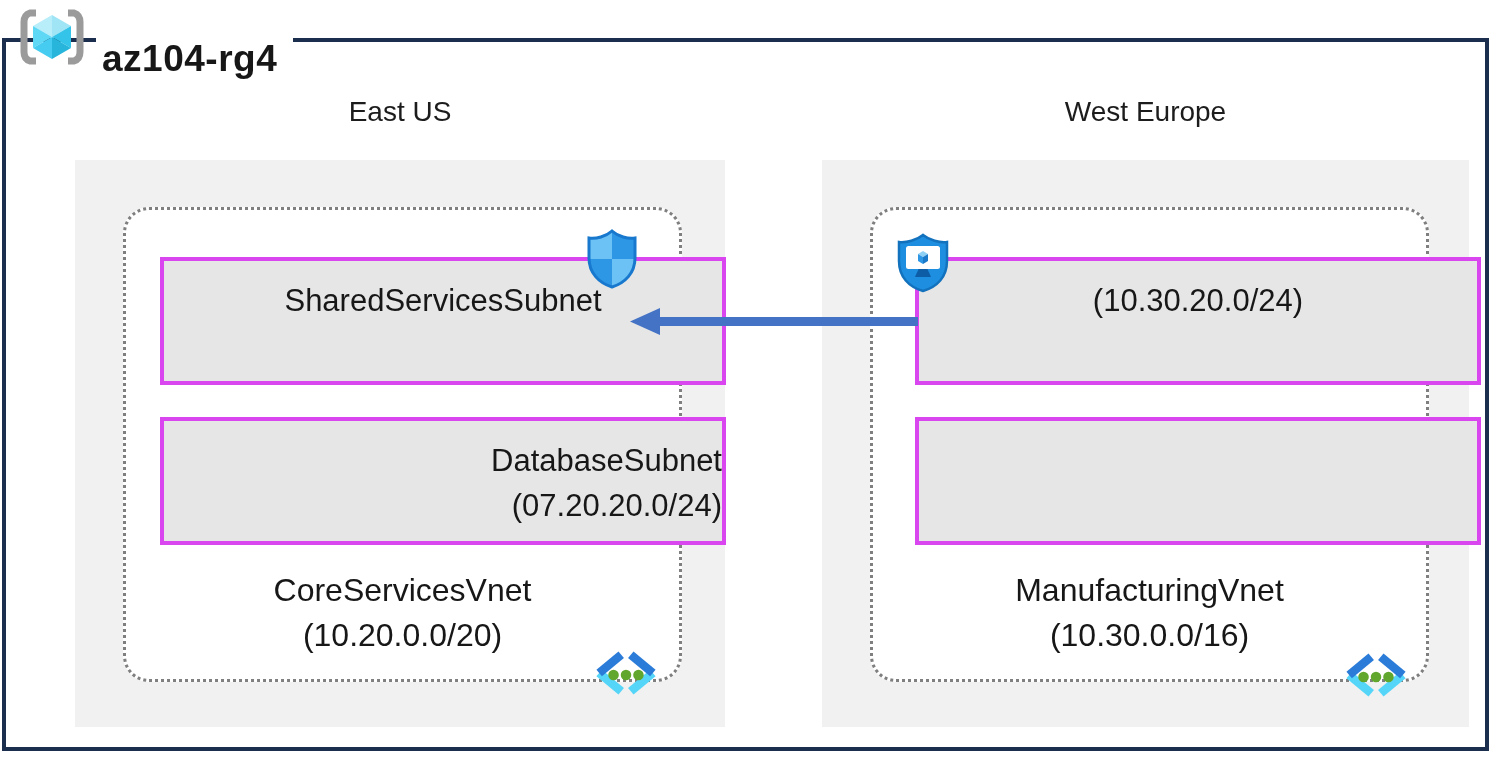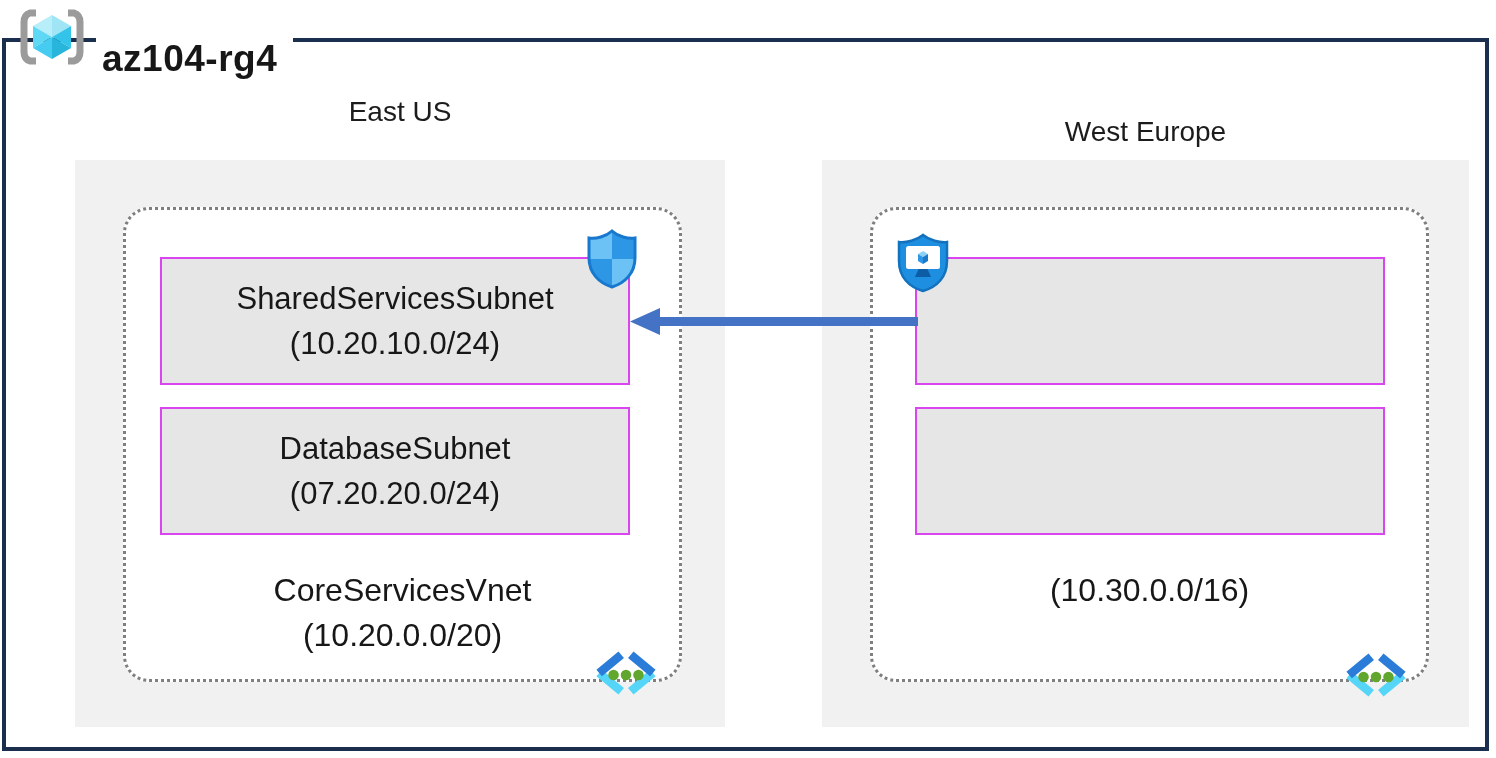--- a/index.html
+++ b/index.html
@@ -18,43 +18,43 @@
     left:96px;top:12px;z-index:6;background:#ffffff;
     font-size:37px;line-height:50px;font-weight:bold;letter-spacing:.5px;
     padding:0 16px 0 6px;white-space:nowrap;margin-top:22px;
   }
   
   .region-title{
     top:90px;height:44px;font-size:28px;line-height:44px;text-align:center;
     color:#1c1c1c;z-index:2;
   }
   .region-title.east{left:75px;width:650px;}
-  .region-title.west{left:822px;width:647px;margin-top:20px;}
+  .region-title.west{left:822px;width:647px;}
   
   .region{top:160px;height:567px;background:#f1f1f1;z-index:1;}
   .region.east{left:75px;width:650px;}
   .region.west{left:822px;width:647px;}
   
   .vnet-box{
     top:207px;width:559px;height:475px;box-sizing:border-box;background:#ffffff;
     border:3px dotted #7f7f7f;border-radius:26px;z-index:2;
   }
   .vnet-box.east{left:123px;}
   .vnet-box.west{left:870px;}
   
   .subnet{
-    width:470px;height:128px;box-sizing:border-box;background:#e6e6e6;
-    border:2px solid #d946ef;text-align:center;z-index:3;
+    width:566px;height:128px;box-sizing:border-box;background:#e6e6e6;
+    border:4px solid #d946ef;text-align:center;z-index:3;
     padding-top:17px;
   }
   .subnet div{font-size:31px;line-height:45px;}
   .subnet.e{left:160px;}
   .subnet.w{left:915px;}
   .subnet.row1{top:257px;}
-  .subnet.row2{top:407px;}
+  .subnet.row2{top:417px;text-align:right;}
   
   .vnet-label{top:568px;width:559px;text-align:center;z-index:3;}
   .vnet-label div{font-size:32px;line-height:45px;}
   .vnet-label.east{left:123px;}
   .vnet-label.west{left:870px;}
   
   .badge{z-index:5;}
   .nsg-badge{left:585px;top:228px;width:54px;height:62px;}
   .asg-badge{left:895px;top:233px;width:56px;height:60px;}
   .vnet-icon{z-index:5;width:72px;height:46px;}
@@ -85,37 +85,38 @@
 <div class="abs region-title west">West Europe</div>
 
 <div class="abs region east"></div>
 <div class="abs region west"></div>
 
 <div class="abs vnet-box east"></div>
 <div class="abs vnet-box west"></div>
 
 <div class="abs subnet e row1">
   <div>SharedServicesSubnet</div>
-  <div>(10.20.10.0/24)</div>
 </div>
 <div class="abs subnet e row2">
   <div>DatabaseSubnet</div>
   <div>(07.20.20.0/24)</div>
 </div>
 
 <div class="abs subnet w row1">
+  <div>(10.30.20.0/24)</div>
 </div>
 <div class="abs subnet w row2">
 </div>
 
 <div class="abs vnet-label east">
   <div>CoreServicesVnet</div>
   <div>(10.20.0.0/20)</div>
 </div>
 <div class="abs vnet-label west">
+  <div>ManufacturingVnet</div>
   <div>(10.30.0.0/16)</div>
 </div>
 
 <svg class="abs peering-arrow" viewBox="0 0 288 30">
   <rect x="24" y="11" width="264" height="9" fill="#4472c4"></rect>
   <polygon points="0,15.5 30,2 30,29" fill="#4472c4"></polygon>
 </svg>
 
 <svg class="abs badge nsg-badge" viewBox="0 0 54 62">
   <defs>

